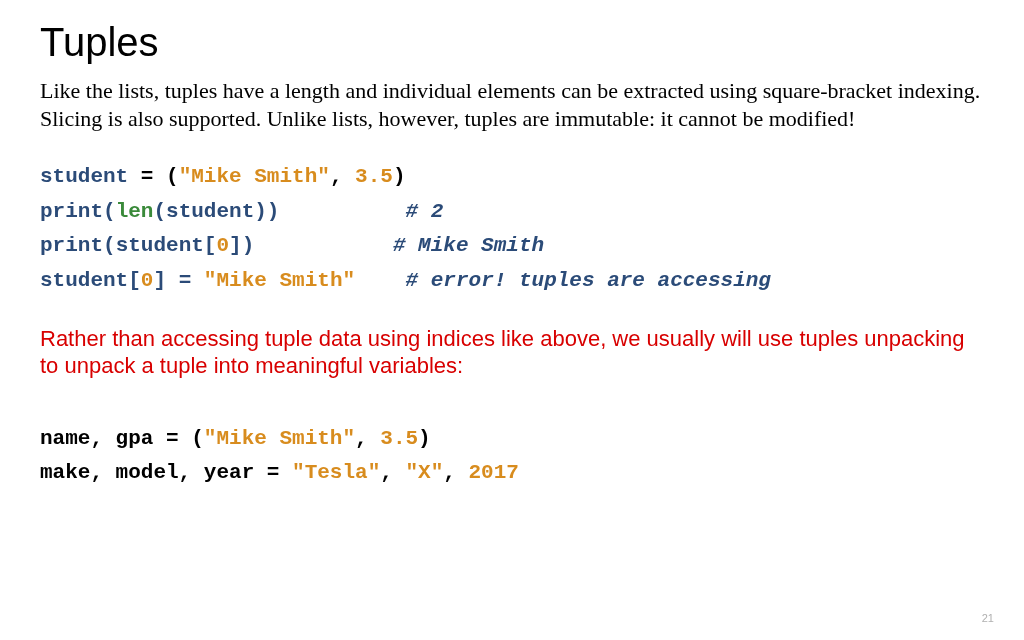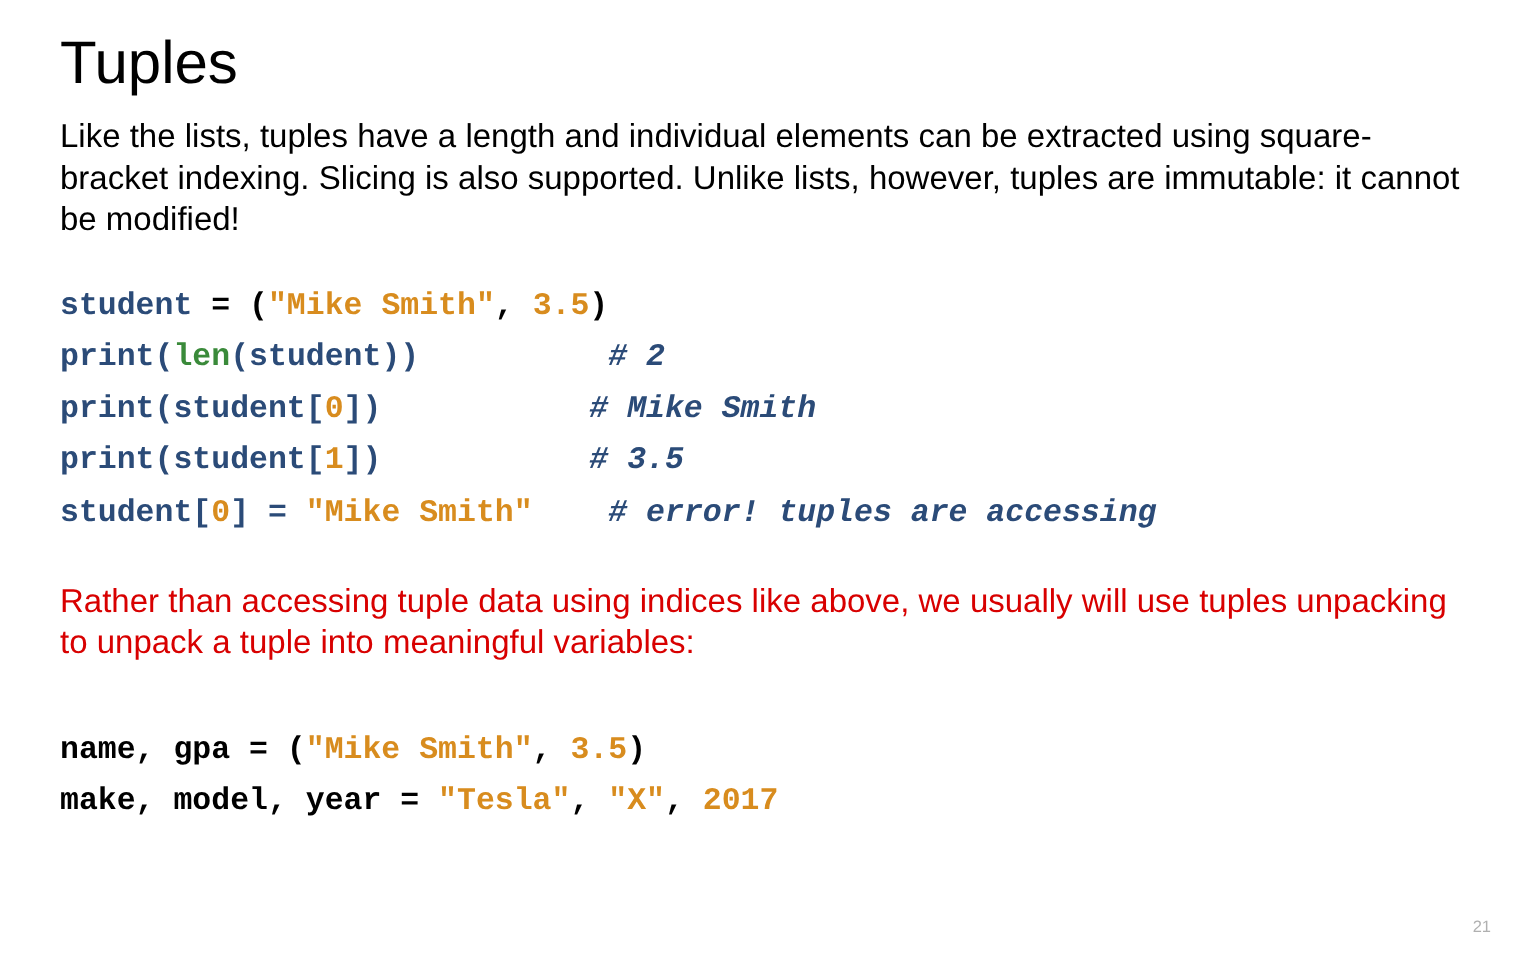--- a/index.html
+++ b/index.html
@@ -14,20 +14,21 @@
   }
   .title {
     font-size: 40px;
     font-weight: 400;
     margin-bottom: 12px;
   }
   .body-text {
     font-size: 22px;
     line-height: 1.25;
     margin-bottom: 28px;
+    font-family: Liberation Serif, serif;
   }
   .red-text {
     font-size: 22px;
     line-height: 1.25;
     color: #d80000;
     margin-bottom: 42px;
     margin-top: 26px;
   }
   .code-block {
     font-family: Consolas, "Courier New", monospace;
@@ -54,21 +55,20 @@
 <body>
 
 <div class="title">Tuples</div>
 
 <div class="body-text">Like the lists, tuples have a length and individual elements can be extracted using square-bracket indexing. Slicing is also supported.  Unlike lists, however, tuples are immutable: it cannot be modified!</div>
 
 <div class="code-block">
   <div class="code-line"><span class="c-blue">student </span><span class="c-black">= (</span><span class="c-orange">"Mike Smith"</span><span class="c-black">, </span><span class="c-orange">3.5</span><span class="c-black">)</span></div>
   <div class="code-line"><span class="c-blue">print(</span><span class="c-green">len</span><span class="c-blue">(</span><span class="c-blue">student</span><span class="c-blue">))          </span><span class="c-comment"># 2</span></div>
   <div class="code-line"><span class="c-blue">print(</span><span class="c-blue">student</span><span class="c-blue">[</span><span class="c-orange">0</span><span class="c-blue">])           </span><span class="c-comment"># Mike Smith</span></div>
-  <div class="code-line"><span class="c-blue">print(</span><span class="c-blue">student</span><span class="c-blue">[</span><span class="c-orange">1</span><span class="c-blue">])           </span><span class="c-comment"># 3.5</span></div>
   <div class="code-line"><span class="c-blue">student</span><span class="c-blue">[</span><span class="c-orange">0</span><span class="c-blue">] = </span><span class="c-orange">"Mike Smith"</span><span>    </span><span class="c-comment"># error! tuples are accessing</span></div>
 </div>
 
 <div class="red-text">Rather than accessing tuple data using indices like above, we usually will use tuples unpacking to unpack a tuple into meaningful variables:</div>
 
 <div class="code-block">
   <div class="code-line"><span class="c-black">name, gpa = (</span><span class="c-orange">"Mike Smith"</span><span class="c-black">, </span><span class="c-orange">3.5</span><span class="c-black">)</span></div>
   <div class="code-line"><span class="c-black">make, model, year = </span><span class="c-orange">"Tesla"</span><span class="c-black">, </span><span class="c-orange">"X"</span><span class="c-black">, </span><span class="c-orange">2017</span></div>
 </div>
 

